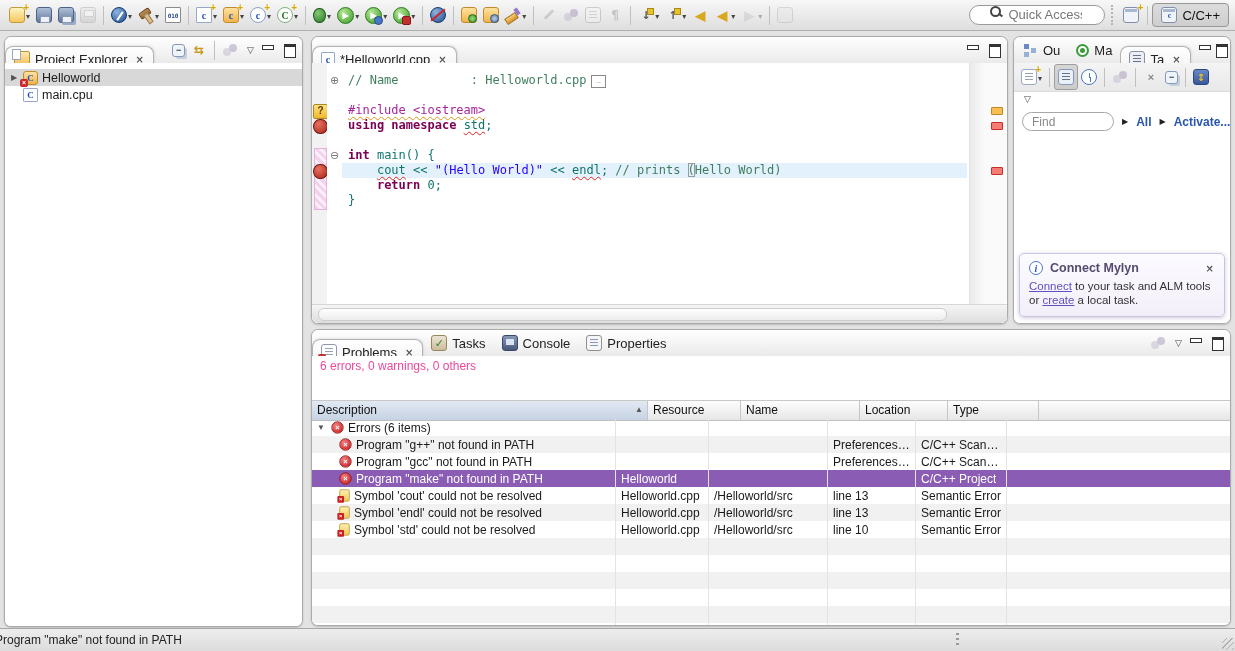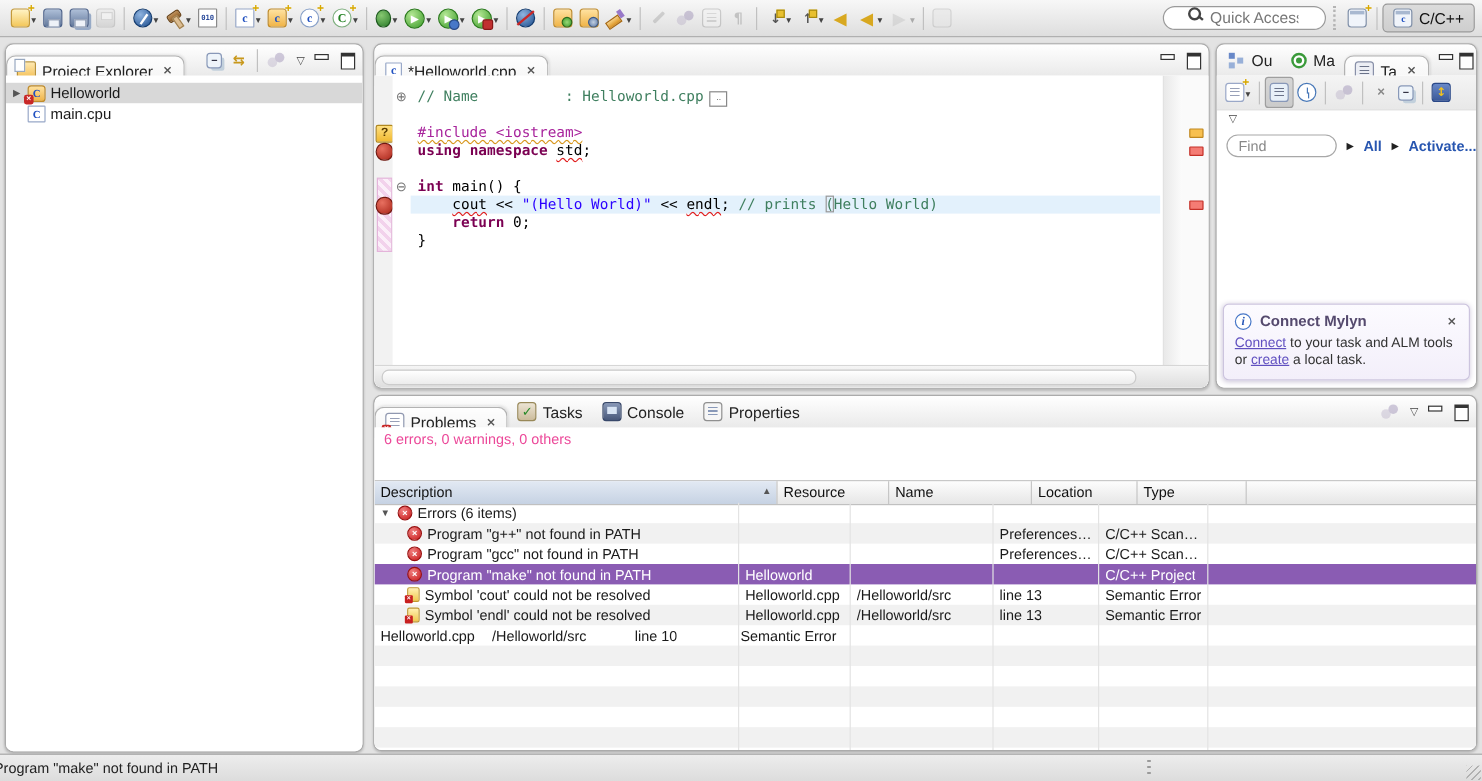--- a/index.html
+++ b/index.html
@@ -139,21 +139,21 @@
   .texp.closed::after{content:"▶"}
   .tind{width:10px}
   .trow .ic{width:15px;height:14px}
 
   
   #ed-annot{position:absolute;left:0;top:0;bottom:18px;width:15px;background:#f2f2f2;border-right:1px solid #e6e6e6}
   #ed-fold{position:absolute;left:15px;top:0;bottom:18px;width:15px;background:#fff}
   #ed-code{position:absolute;left:30px;right:40px;top:0;bottom:18px;background:#fff;padding-top:10px;overflow:hidden}
   .code-line{height:15px;line-height:15px;white-space:pre;font:12px "DejaVu Sans Mono",monospace;padding-left:6px;color:#000}
   .code-line.hl{background:#e3f1fc}
-  .pl{color:#000000}.cm{color:#3F7F5F}.kw{color:#7B0052;font-weight:bold}.st{color:#2A00FF}.pp{color:#A8249C}
+  .pl{color:#0f766e}.cm{color:#3F7F5F}.kw{color:#7B0052;font-weight:bold}.st{color:#2A00FF}.pp{color:#A8249C}
   .sq-e{text-decoration:underline wavy #e02020 1px;text-underline-offset:2px}
   .sq-w{text-decoration:underline wavy #d89820 1px;text-underline-offset:2px}
   .br{outline:1px solid #999;outline-offset:-1px}
   .foldbox{display:inline-block;width:13px;height:11px;border:1px solid #888;margin-left:5px;vertical-align:1px;
            font:7px "Liberation Sans",sans-serif;color:#666;text-align:center;line-height:9px}
   .gut{position:absolute;left:1px;width:13px;height:13px;text-align:center}
   .gut-help{background:linear-gradient(#ffe080,#f0b830);border:1px solid #b08820;border-radius:2px;
             color:#5a3c00;font:bold 10px "Liberation Sans",sans-serif;line-height:12px}
   .gut-bug{border-radius:50%/55%;background:radial-gradient(circle at 35% 30%,#e87060,#a82418);border:1px solid #701810}
   .fold{position:absolute;left:1px;width:13px;height:15px;color:#777;font:11px "DejaVu Sans",sans-serif;
@@ -672,20 +672,25 @@
               <span class="txt">/Helloworld/src</span>
             </div>
             <div class="td" style="width: 88px;">
               <span class="txt">line 13</span>
             </div>
             <div class="td" style="width: 91px;">
               <span class="txt">Semantic Error</span>
             </div>
           </div>
           <div class="pr">
+            <div class="td" style="width: 304px;">
+              <span style="width: 18px; flex: 0 0 auto;"></span>
+              <span class="ic ic-semantic"></span>
+              <span class="txt">Symbol 'std' could not be resolved</span>
+            </div>
             <div class="td" style="width: 93px;">
               <span class="txt">Helloworld.cpp</span>
             </div>
             <div class="td" style="width: 119px;">
               <span class="txt">/Helloworld/src</span>
             </div>
             <div class="td" style="width: 88px;">
               <span class="txt">line 10</span>
             </div>
             <div class="td" style="width: 91px;">

